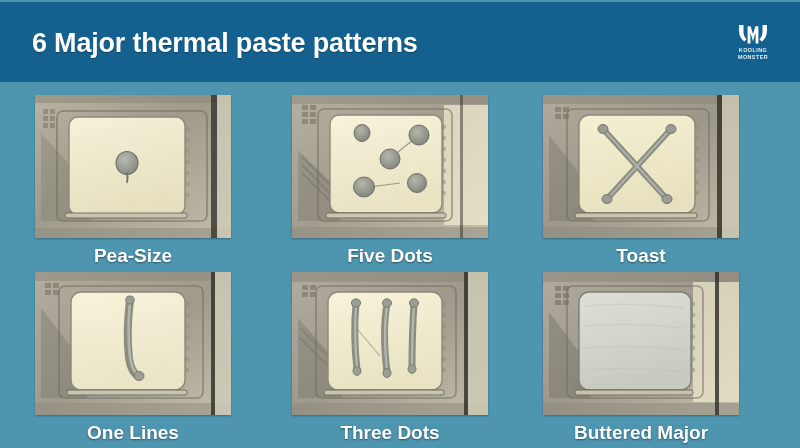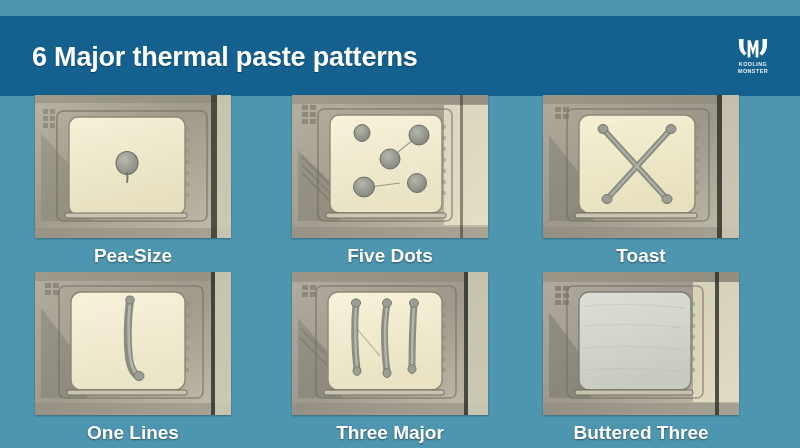--- a/index.html
+++ b/index.html
@@ -4,21 +4,21 @@
 <style>
   html,body{margin:0;padding:0;}
   body{
     width:800px;height:448px;overflow:hidden;
     background:#4e96b0;
     font-family:"Liberation Sans",sans-serif;
     position:relative;
   }
   
   #header{
-    position:absolute;left:0;top:16px;width:800px;height:80px;
+    position:absolute;left:0;top:2px;width:800px;height:80px;
     background:#14618f;
   }
   #header-title{
     position:absolute;left:32px;top:26px;
     font-size:27px;font-weight:bold;color:#ffffff;
     letter-spacing:-0.2px;white-space:nowrap;
     text-shadow:0 1px 1px rgba(0,0,0,.35);
   }
   
   #logo{
@@ -346,21 +346,21 @@
             <ellipse cx="95" cy="31" rx="4.6" ry="4.2"></ellipse>
           <ellipse cx="122" cy="31" rx="4.6" ry="4.2"></ellipse>
           <ellipse cx="65" cy="99" rx="4" ry="4.4"></ellipse>
             <ellipse cx="95" cy="101" rx="4" ry="4.6"></ellipse>
           <ellipse cx="120" cy="97" rx="4" ry="4.4"></ellipse>
         </g>
         <path d="M66 58 L88 84" stroke="#8d8f85" stroke-width="1.1" fill="none" opacity=".7"></path>
         <rect x="32" y="118" width="120" height="5" rx="2" fill="#c9c4b0" stroke="#5e5c52" stroke-width="0.8"></rect>
       </svg>
     </div>
-    <div class="caption">Three Major</div>
+    <div class="caption">Three Dots</div>
   </div>
 
   <div class="cell c2 r1">
     <div class="photo">
       <svg class="cpu" viewBox="0 0 196 143">
         <defs>
           <linearGradient id="sub6" x1="0" y1="0" x2="1" y2="1">
             <stop offset="0" stop-color="#b0ab9e"></stop>
               <stop offset=".5" stop-color="#9d988b"></stop>
             <stop offset="1" stop-color="#c2bdab"></stop>
@@ -398,16 +398,16 @@
             <circle cx="150" cy="43" r="2.2"></circle>
             <circle cx="150" cy="54" r="2.2"></circle>
           <circle cx="150" cy="65" r="2.2"></circle>
             <circle cx="150" cy="76" r="2.2"></circle>
             <circle cx="150" cy="87" r="2.2"></circle>
           <circle cx="150" cy="98" r="2.2"></circle>
         </g>
         <rect x="32" y="118" width="118" height="5" rx="2" fill="#c7c2ae" stroke="#5e5c52" stroke-width="0.8"></rect>
       </svg>
     </div>
-    <div class="caption">Buttered Three</div>
+    <div class="caption">Buttered Major</div>
   </div>
 
 </div>
 
 </body></html>

